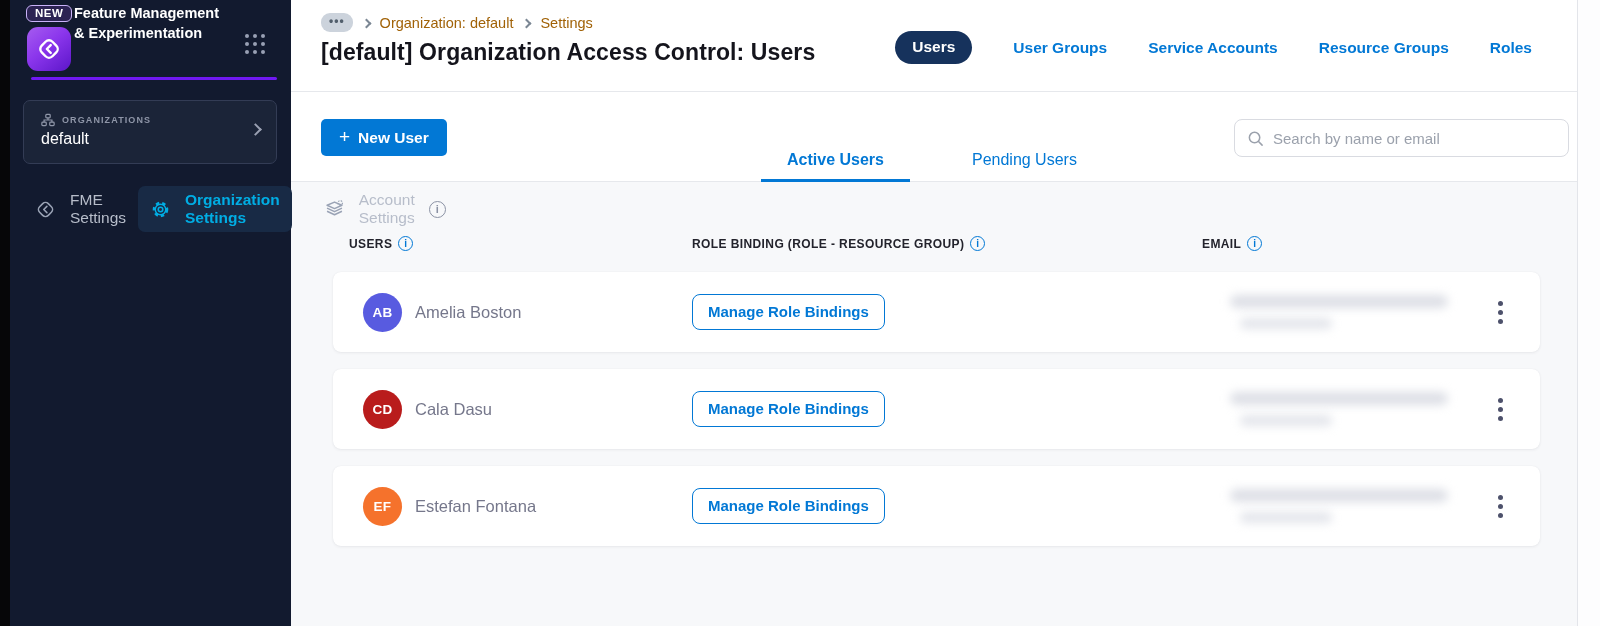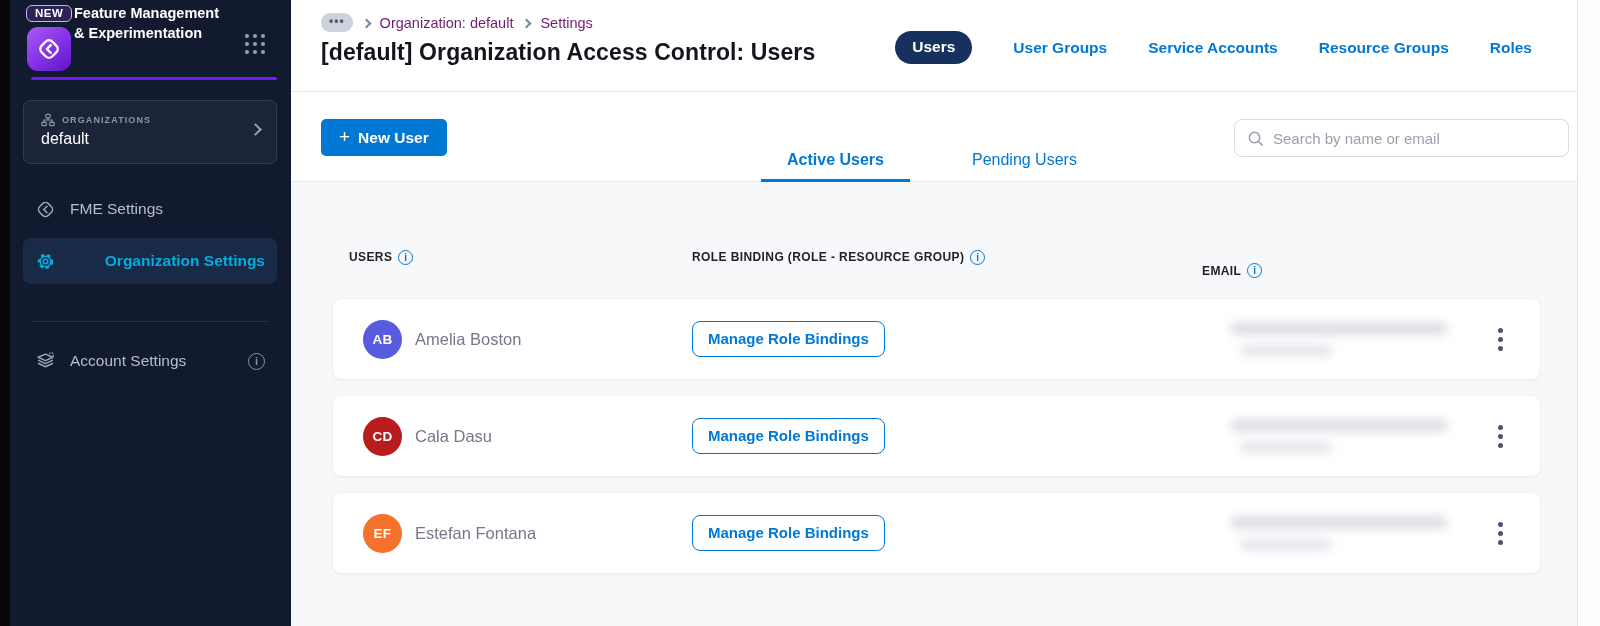--- a/index.html
+++ b/index.html
@@ -23,38 +23,38 @@
   .grid-icon i { width:4px; height:4px; border-radius:50%; background:#99a0b4; }
   .purple-rule { position:absolute; left:21px; right:14px; bottom:0; height:3px; background:#7019f2; border-radius:2px; }
 
   .org-box { position:absolute; top:100px; left:13px; right:14px; height:64px; background:#1b2438;
     border:1px solid #333c55; border-radius:7px; padding:12px 14px 0 17px; cursor:pointer; }
   .org-head { display:flex; align-items:center; gap:7px; }
   .org-label { font-size:9px; font-weight:bold; letter-spacing:1.1px; color:#8f96a8; }
   .org-value { color:#fff; font-size:16px; margin-top:3px; }
   .org-chevron { position:absolute; right:16px; top:24px; width:9px; height:9px; border-right:2px solid #9aa0b2; border-top:2px solid #9aa0b2; transform:rotate(45deg); }
 
-  .sb-nav { position:absolute; top:186px; left:13px; right:14px; display:flex; flex-direction:column; }
+  .sb-nav { position:absolute; top:186px; left:13px; right:14px; display:flex; flex-direction:row; }
   .nav-item { height:46px; margin-bottom:6px; display:flex; align-items:center; gap:14px; padding:0 12px; border-radius:7px;
     font-size:15.5px; color:#b7bdca; cursor:pointer; }
   .nav-item.active { background:#182a45; color:#00ade4; font-weight:bold;justify-content:space-between; }
   .nav-item .trail { margin-left:auto; }
   .sb-divider { height:1px; background:#2b3349; margin:31px 10px 16px; }
   .icon-svg { flex:none; display:block; }
 
   
   .main { flex:1; display:flex; flex-direction:column; min-width:0; }
   .gutter { width:23px; flex:none; background:#fdfdfe; border-left:1px solid #e3e5ea; }
 
   .main-header { height:92px; background:#fff; border-bottom:1px solid #e6e8ec; display:flex; justify-content:space-between; padding:0 45px 0 30px; }
   .mh-left { padding-top:13px; }
   .breadcrumb { display:flex; align-items:center; gap:10px; font-size:14.5px; }
   .bc-ellipsis { background:#ccd3dc; color:#525f6c; border-radius:9px; padding:0 8px 3px; font-size:12px; font-weight:bold; letter-spacing:1px; line-height:16px; cursor:pointer; }
   .bc-sep { width:7px; height:7px; border-right:2px solid #7b8794; border-top:2px solid #7b8794; transform:rotate(45deg); margin-top:1px; }
-  .bc-link { color:#701a75; cursor:pointer; }
+  .bc-link { color:#a16207; cursor:pointer; }
   .page-title { margin-top:7px; font-size:23px; font-weight:bold; color:#14141c; letter-spacing:.1px; }
 
   .pill-nav { display:flex; align-items:center; gap:41px; align-self:center; margin-top:4px; }
   .pill-nav a { color:#0278d5; font-size:15.5px; font-weight:bold; text-decoration:none; cursor:pointer; white-space:nowrap; }
   .pill-nav a.pill-active { background:#16325c; color:#fff; padding:7px 17px 8px; border-radius:17px; }
 
   .toolbar { height:90px; background:#fff; border-bottom:1px solid #e6e8ec; position:relative; }
   .new-user-btn { position:absolute; left:30px; top:27px; height:37px; background:#0278d5; color:#fff; border:none;
     border-radius:5px; font-family:inherit; font-size:15.5px; font-weight:bold; padding:0 18px; display:flex; align-items:center; gap:8px; cursor:pointer; }
   .new-user-btn .plus { font-size:19px; font-weight:normal; margin-top:-2px; }
@@ -71,21 +71,21 @@
   .total { font-size:17px; font-weight:bold; color:#1d1d26; }
   .sort-box { height:38px; background:#fff; border:1px solid #d9dbe1; border-radius:8px; display:flex; align-items:center; padding:0 14px; gap:9px; cursor:pointer; }
   .sort-arrows { color:#6b7186; font-size:13px; letter-spacing:-1px; font-family:"DejaVu Sans",sans-serif; }
   .sort-label { font-size:14.5px; font-weight:bold; color:#25252e; }
   .sort-chevron { width:8px; height:8px; border-right:2px solid #9aa0ae; border-bottom:2px solid #9aa0ae; transform:rotate(45deg); margin:-3px 0 0 8px; }
 
   .thead { display:flex; margin-top:32px; padding:0 0 0 16px; }
   .th { display:flex; align-items:center; gap:6px; font-size:12px; font-weight:bold; color:#23232c; letter-spacing:.4px; }
   .th-user { width:343px; flex:none; }
   .th-role { width:510px; flex:none; }
-  .th-email { flex:1;margin-top:27px; }
+  .th-email { flex:1; }
 
   .rows { margin-top:21px; display:flex; flex-direction:column; gap:17px; }
   .row { background:#fff; border-radius:8px; height:80px; display:flex; align-items:center; padding-left:30px;
     box-shadow:0 1px 3px rgba(40,41,61,.07), 0 0 1px rgba(40,41,61,.08); }
   .col-user { width:329px; flex:none; display:flex; align-items:center; gap:13px; }
   .avatar { width:39px; height:39px; border-radius:50%; color:#fff; font-size:13.5px; font-weight:bold;
     display:flex; align-items:center; justify-content:center; letter-spacing:.3px; }
   .user-name { font-size:16.5px; color:#75778b; }
   .col-role { width:510px; flex:none; }
   .manage-btn { background:#fff; border:1.5px solid #0278d5; color:#0278d5; border-radius:8px; font-family:inherit;

